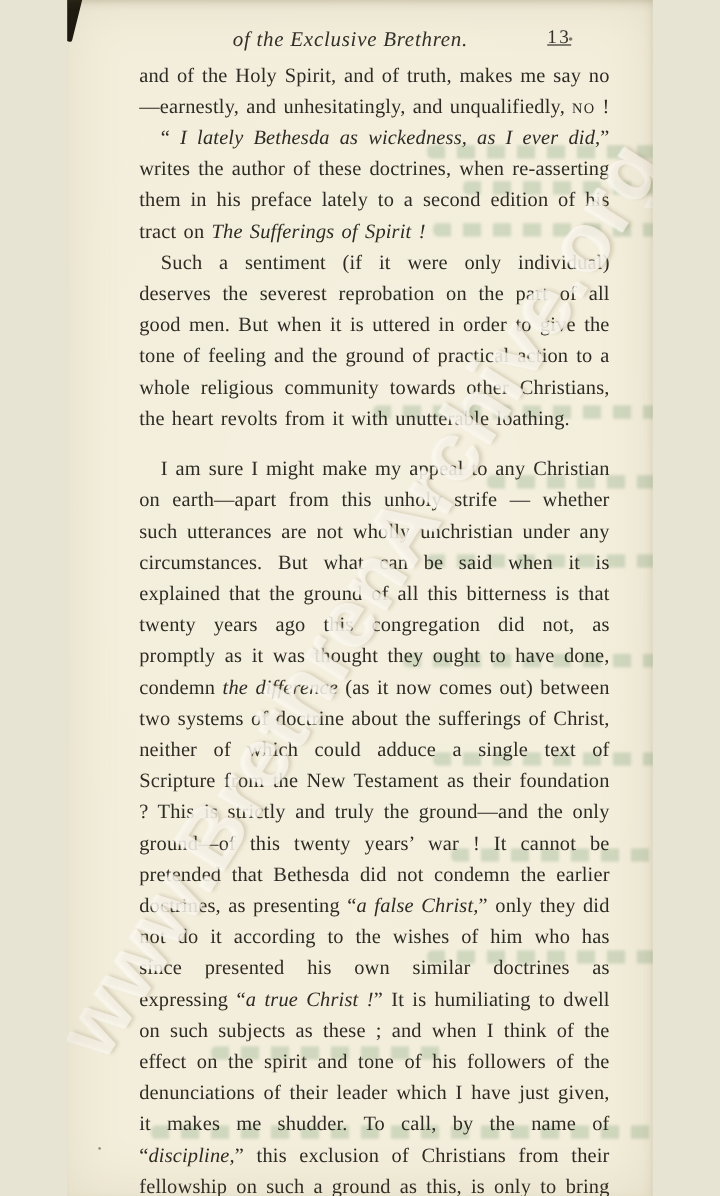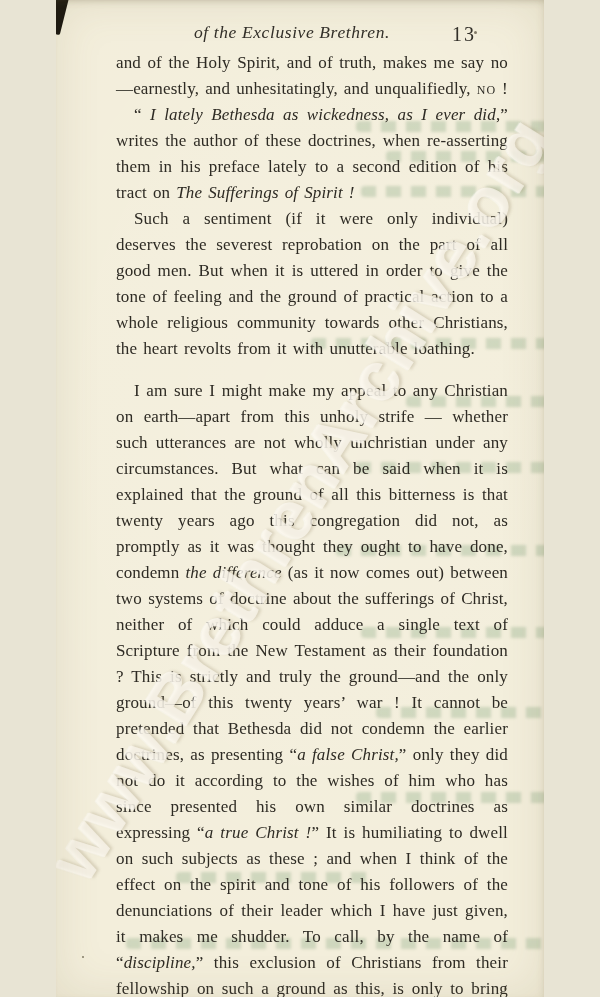--- a/index.html
+++ b/index.html
@@ -33,23 +33,24 @@
     position: absolute; left: 0; right: 0;
     text-align: center;
     transform: translateX(-14px);
     font-style: italic;
     font-size: 17.5px;
     letter-spacing: 0.6px;
     color: #33302a;
   }
   .page-number {
     position: absolute; right: 20px; top: 1px;
-    font-size: 20px;
+    font-size: 16px;
     letter-spacing: 2px;
     color: #33302a;
+    text-decoration: underline;
   }
 
   
   .body-text {
     position: absolute; top: 50px; left: 60px; right: 36px;
   }
   .body-text p {
     margin: 0;
     font-size: 17px;
     line-height: 26px;

